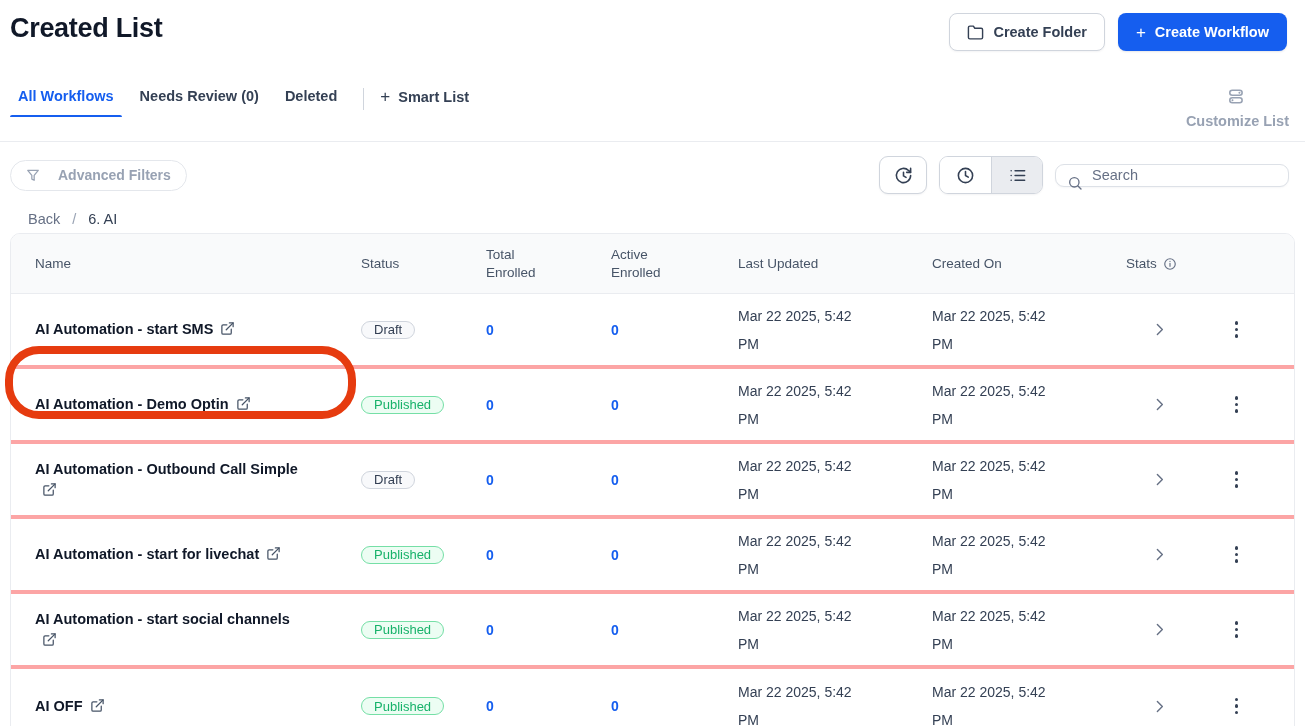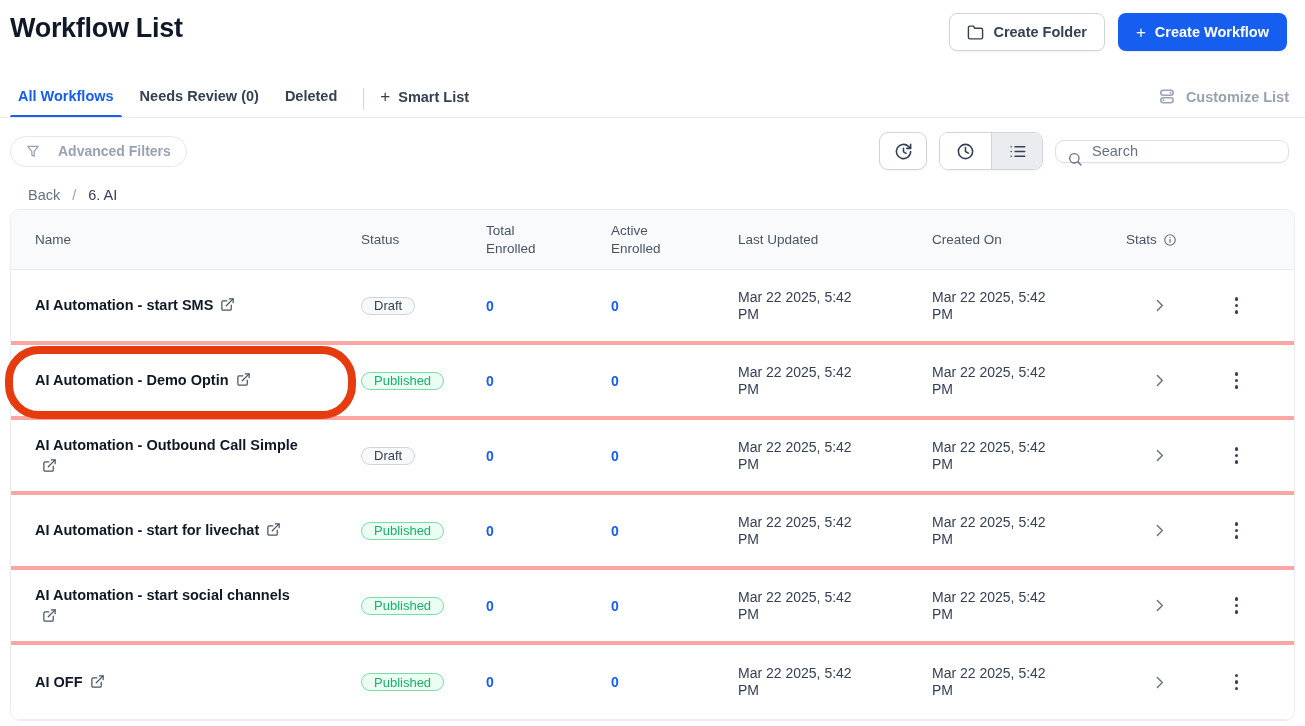--- a/index.html
+++ b/index.html
@@ -23,21 +23,21 @@
   .btn-primary .plus { font-size:17px; font-weight:500; line-height:1; }
 
   
   .tab-bar { display:flex; align-items:flex-start; margin-top:37px; padding:0 16px 0 10px; border-bottom:1px solid #eaecf0; }
   .tab { font-size:14.5px; font-weight:600; color:#344054; padding:0 8px 12px 8px; margin-right:10px; cursor:pointer; position:relative; }
   .tab.active { color:#155eef; }
   .tab.active::after { content:""; position:absolute; left:0; right:0; bottom:-1px; height:2px; background:#155eef; border-radius:2px 2px 0 0; }
   .tab-divider { width:1px; height:22px; background:#d0d5dd; margin:0 16px 0 8px; }
   .smart-list { display:inline-flex; align-items:center; gap:8px; font-size:14.5px; font-weight:600; color:#344054; padding-bottom:12px; cursor:pointer; }
   .smart-list .plus { font-size:17px; font-weight:400; color:#344054; line-height:1; }
-  .customize { margin-left:auto; display:inline-flex; align-items:center; gap:8px; font-size:14.5px; font-weight:600; color:#98a2b3; padding-bottom:12px; cursor:default; }
+  .customize { margin-left:auto; display:inline-flex; align-items:center; gap:8px; font-size:14.5px; font-weight:600; color:#98a2b3; padding-bottom:12px; cursor:default;flex-direction:column; }
 
   
   .filter-bar { display:flex; align-items:center; margin-top:14px; padding:0 16px 0 10px; height:38px; }
   .adv-filters { display:inline-flex; align-items:center; gap:18px; height:31px; padding:0 15px; border:1px solid #e4e7ec; border-radius:999px; color:#98a2b3; font-size:14px; font-weight:600; background:#fff; cursor:pointer; }
   .right-tools { margin-left:auto; display:flex; align-items:center; gap:12px; }
   .icon-btn { width:48px; height:38px; border:1px solid #d0d5dd; border-radius:9px; background:#fff; display:flex; align-items:center; justify-content:center; color:#344054; cursor:pointer; box-shadow:0 1px 2px rgba(16,24,40,.05); }
   .segmented { display:flex; height:38px; border:1px solid #d0d5dd; border-radius:9px; overflow:hidden; box-shadow:0 1px 2px rgba(16,24,40,.05); }
   .segment { width:51px; display:flex; align-items:center; justify-content:center; color:#344054; background:#fff; cursor:pointer; }
   .segment + .segment { border-left:1px solid #d0d5dd; }
   .segment.selected { background:#eaecf0; }
@@ -63,34 +63,34 @@
   .trow { height:75px; border-bottom:4px solid #fca5a5; background:#fff; }
   .trow:last-child { border-bottom:1px solid #eaecf0; }
   .cell { padding-left:20px; font-size:14px; color:#344054; }
   .name-cell { padding-left:24px; }
   .wf-name { max-width:272px; display:inline-block; font-size:14.5px; font-weight:600; color:#101828; line-height:21px; cursor:pointer; }
   .wf-name .ext { display:inline-block; vertical-align:-2px; margin-left:7px; color:#475467; }
   .pill { display:inline-flex; align-items:center; height:18px; padding:4px 12px; border-radius:999px; font-size:13px; font-weight:500; }
   .pill.draft { background:#f8f9fb; border:1px solid #d0d5dd; color:#344054; }
   .pill.published { background:#ecfdf3; border:1px solid #75dfa6; color:#17b26a; }
   .num-link { color:#155eef; font-weight:600; font-size:14px; text-decoration:none; cursor:pointer; }
-  .date-cell { max-width:155px; line-height:17px; color:#344054; }
+  .date-cell { max-width:155px; line-height:28px; color:#344054; }
   .stats-cell { display:flex; align-items:center; justify-content:space-between; padding:0 52px 0 45px; height:100%; }
   .chev { color:#667085; cursor:pointer; }
   .kebab { display:flex; flex-direction:column; gap:3px; align-items:center; cursor:pointer; padding:4px; }
   .kebab i { width:3.5px; height:3.5px; border-radius:50%; background:#344054; display:block; }
 
   
   .annotation { position:absolute; left:5px; top:346px; width:351px; height:73px; border:8px solid #e63b0f; border-radius:34px; pointer-events:none; z-index:5; }
 </style>
 </head>
 <body>
 
 <div class="top-bar">
-  <h1 class="page-title">Workflow List</h1>
+  <h1 class="page-title">Created List</h1>
   <div class="top-actions">
     <button class="btn btn-secondary">
       <span>
         <svg width="17" height="17" viewBox="0 0 24 24" fill="none" stroke="#344054" stroke-width="2" stroke-linecap="round" stroke-linejoin="round">
             <path d="M22 19a2 2 0 0 1-2 2H4a2 2 0 0 1-2-2V5a2 2 0 0 1 2-2h5l2 3h9a2 2 0 0 1 2 2z"></path>
           </svg>
       </span>
       <span>Create Folder</span>
     </button>
     <button class="btn btn-primary">

